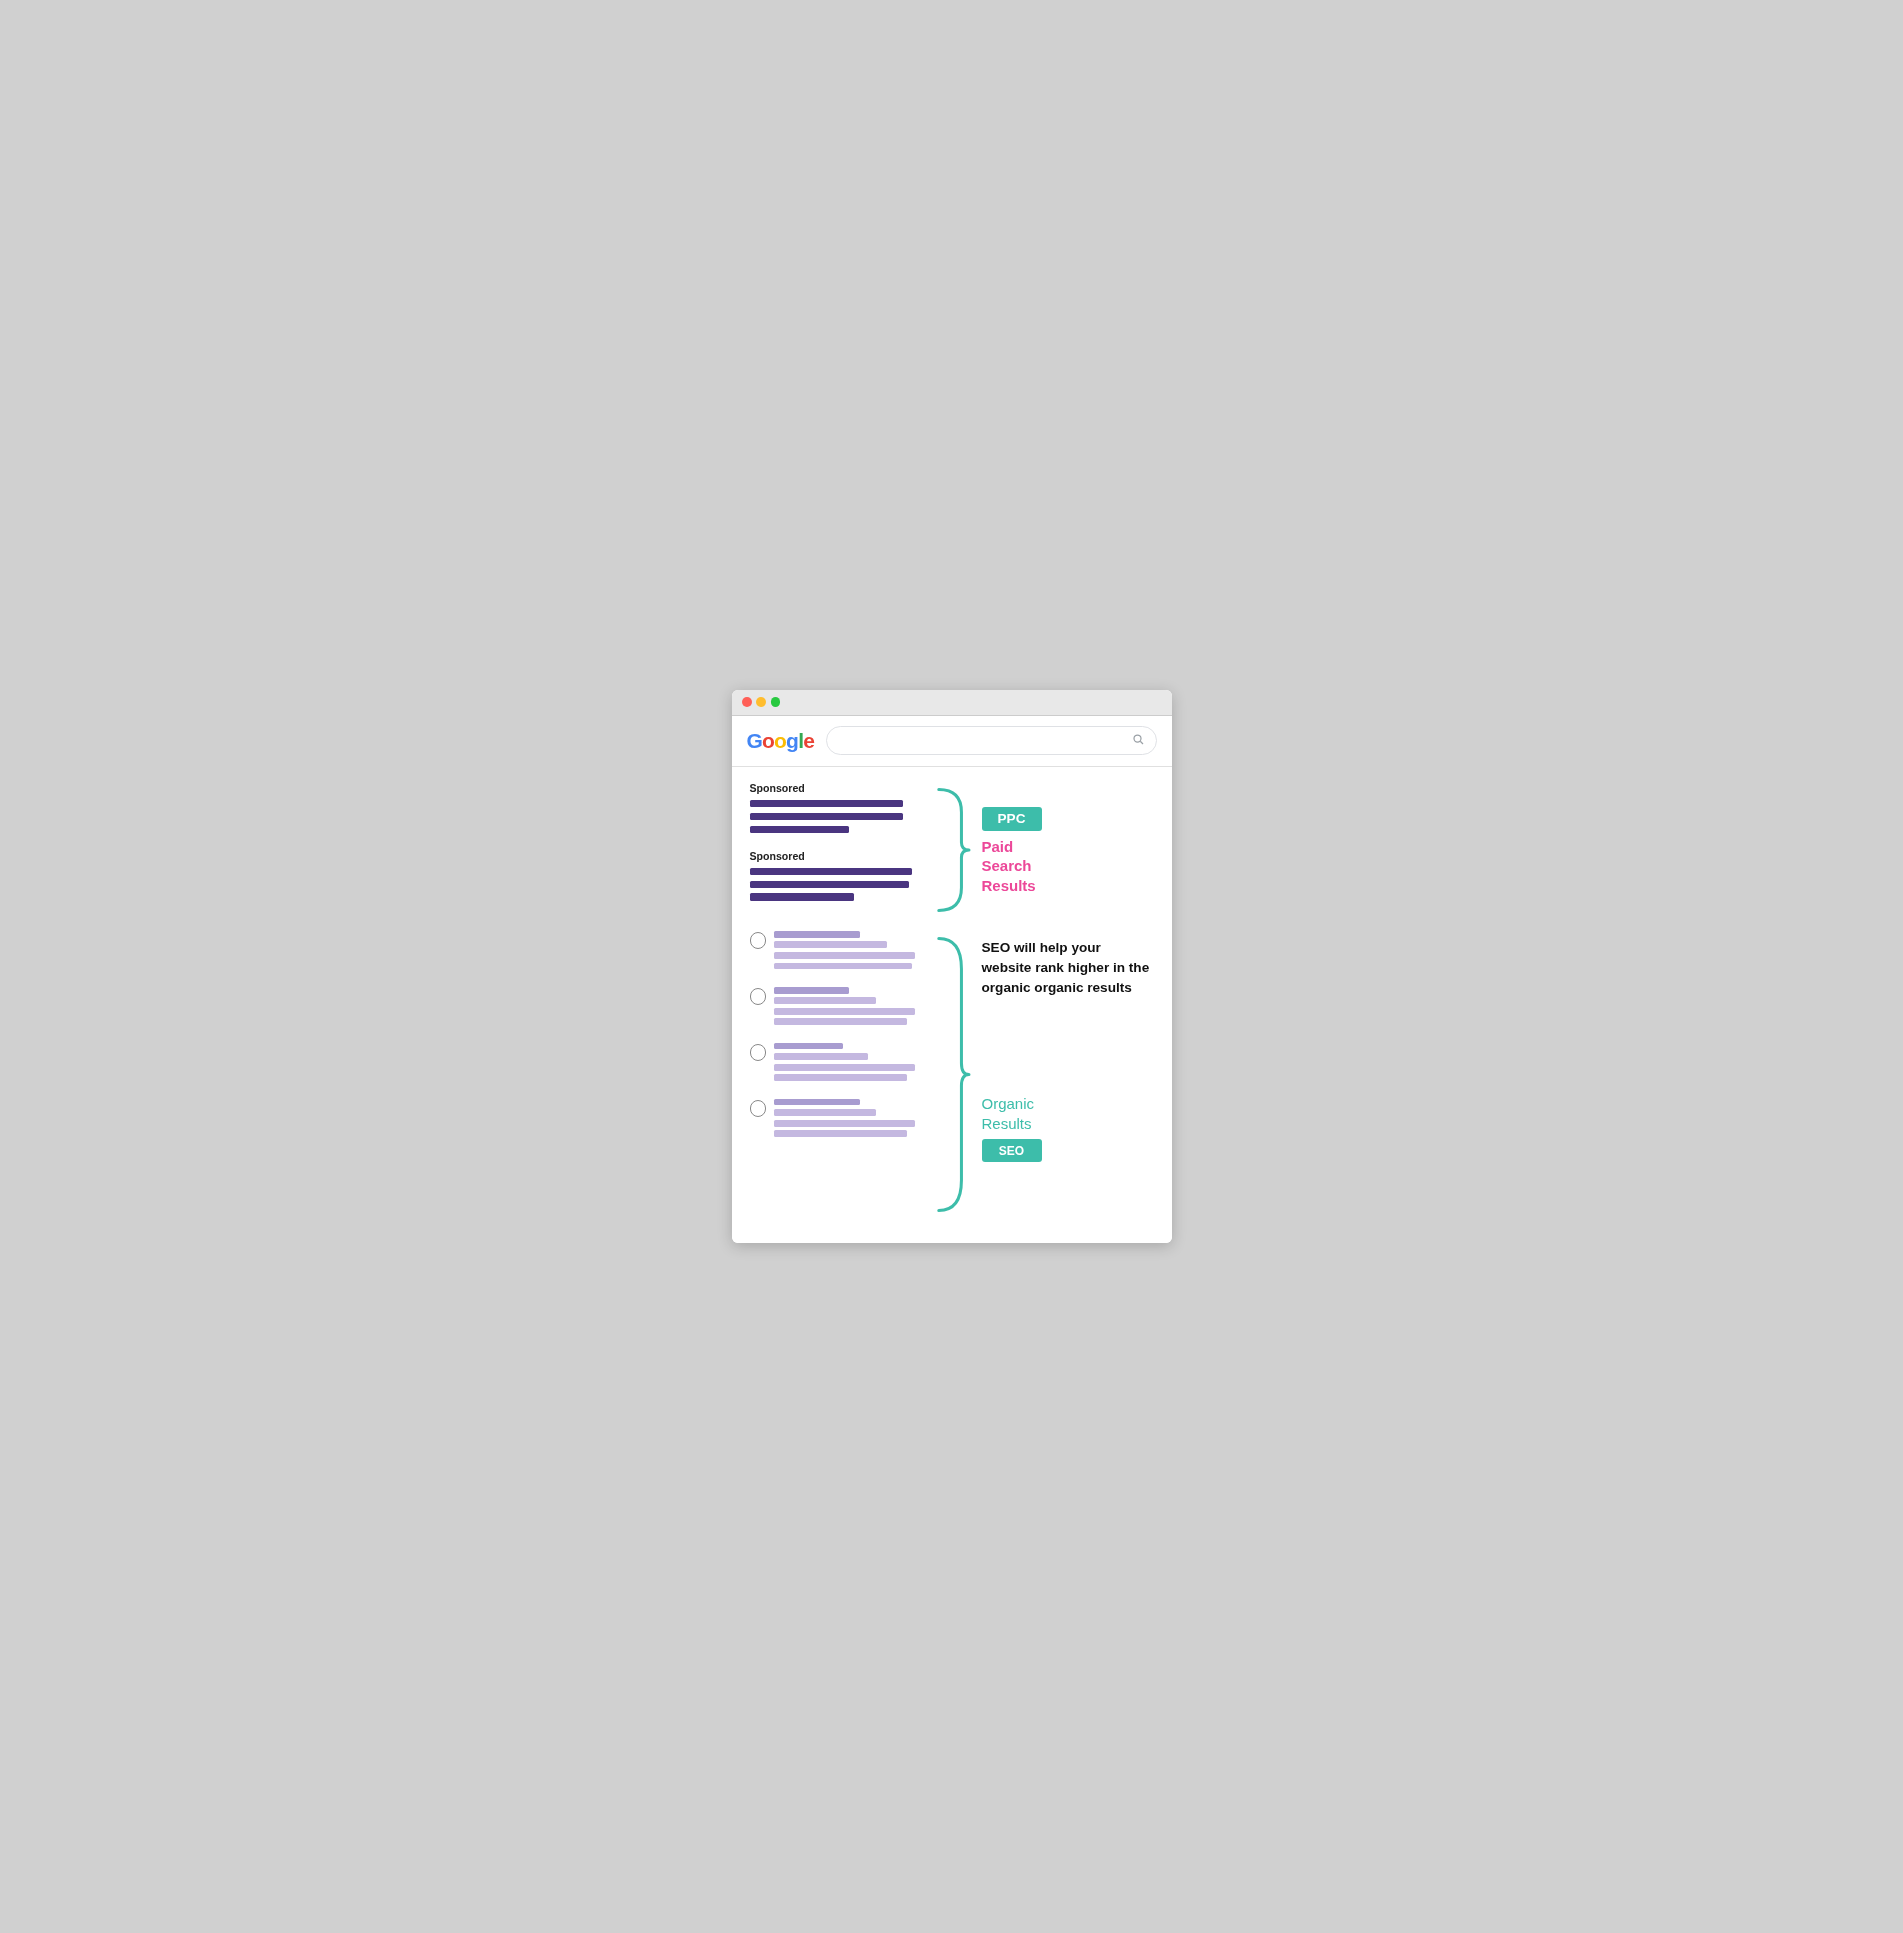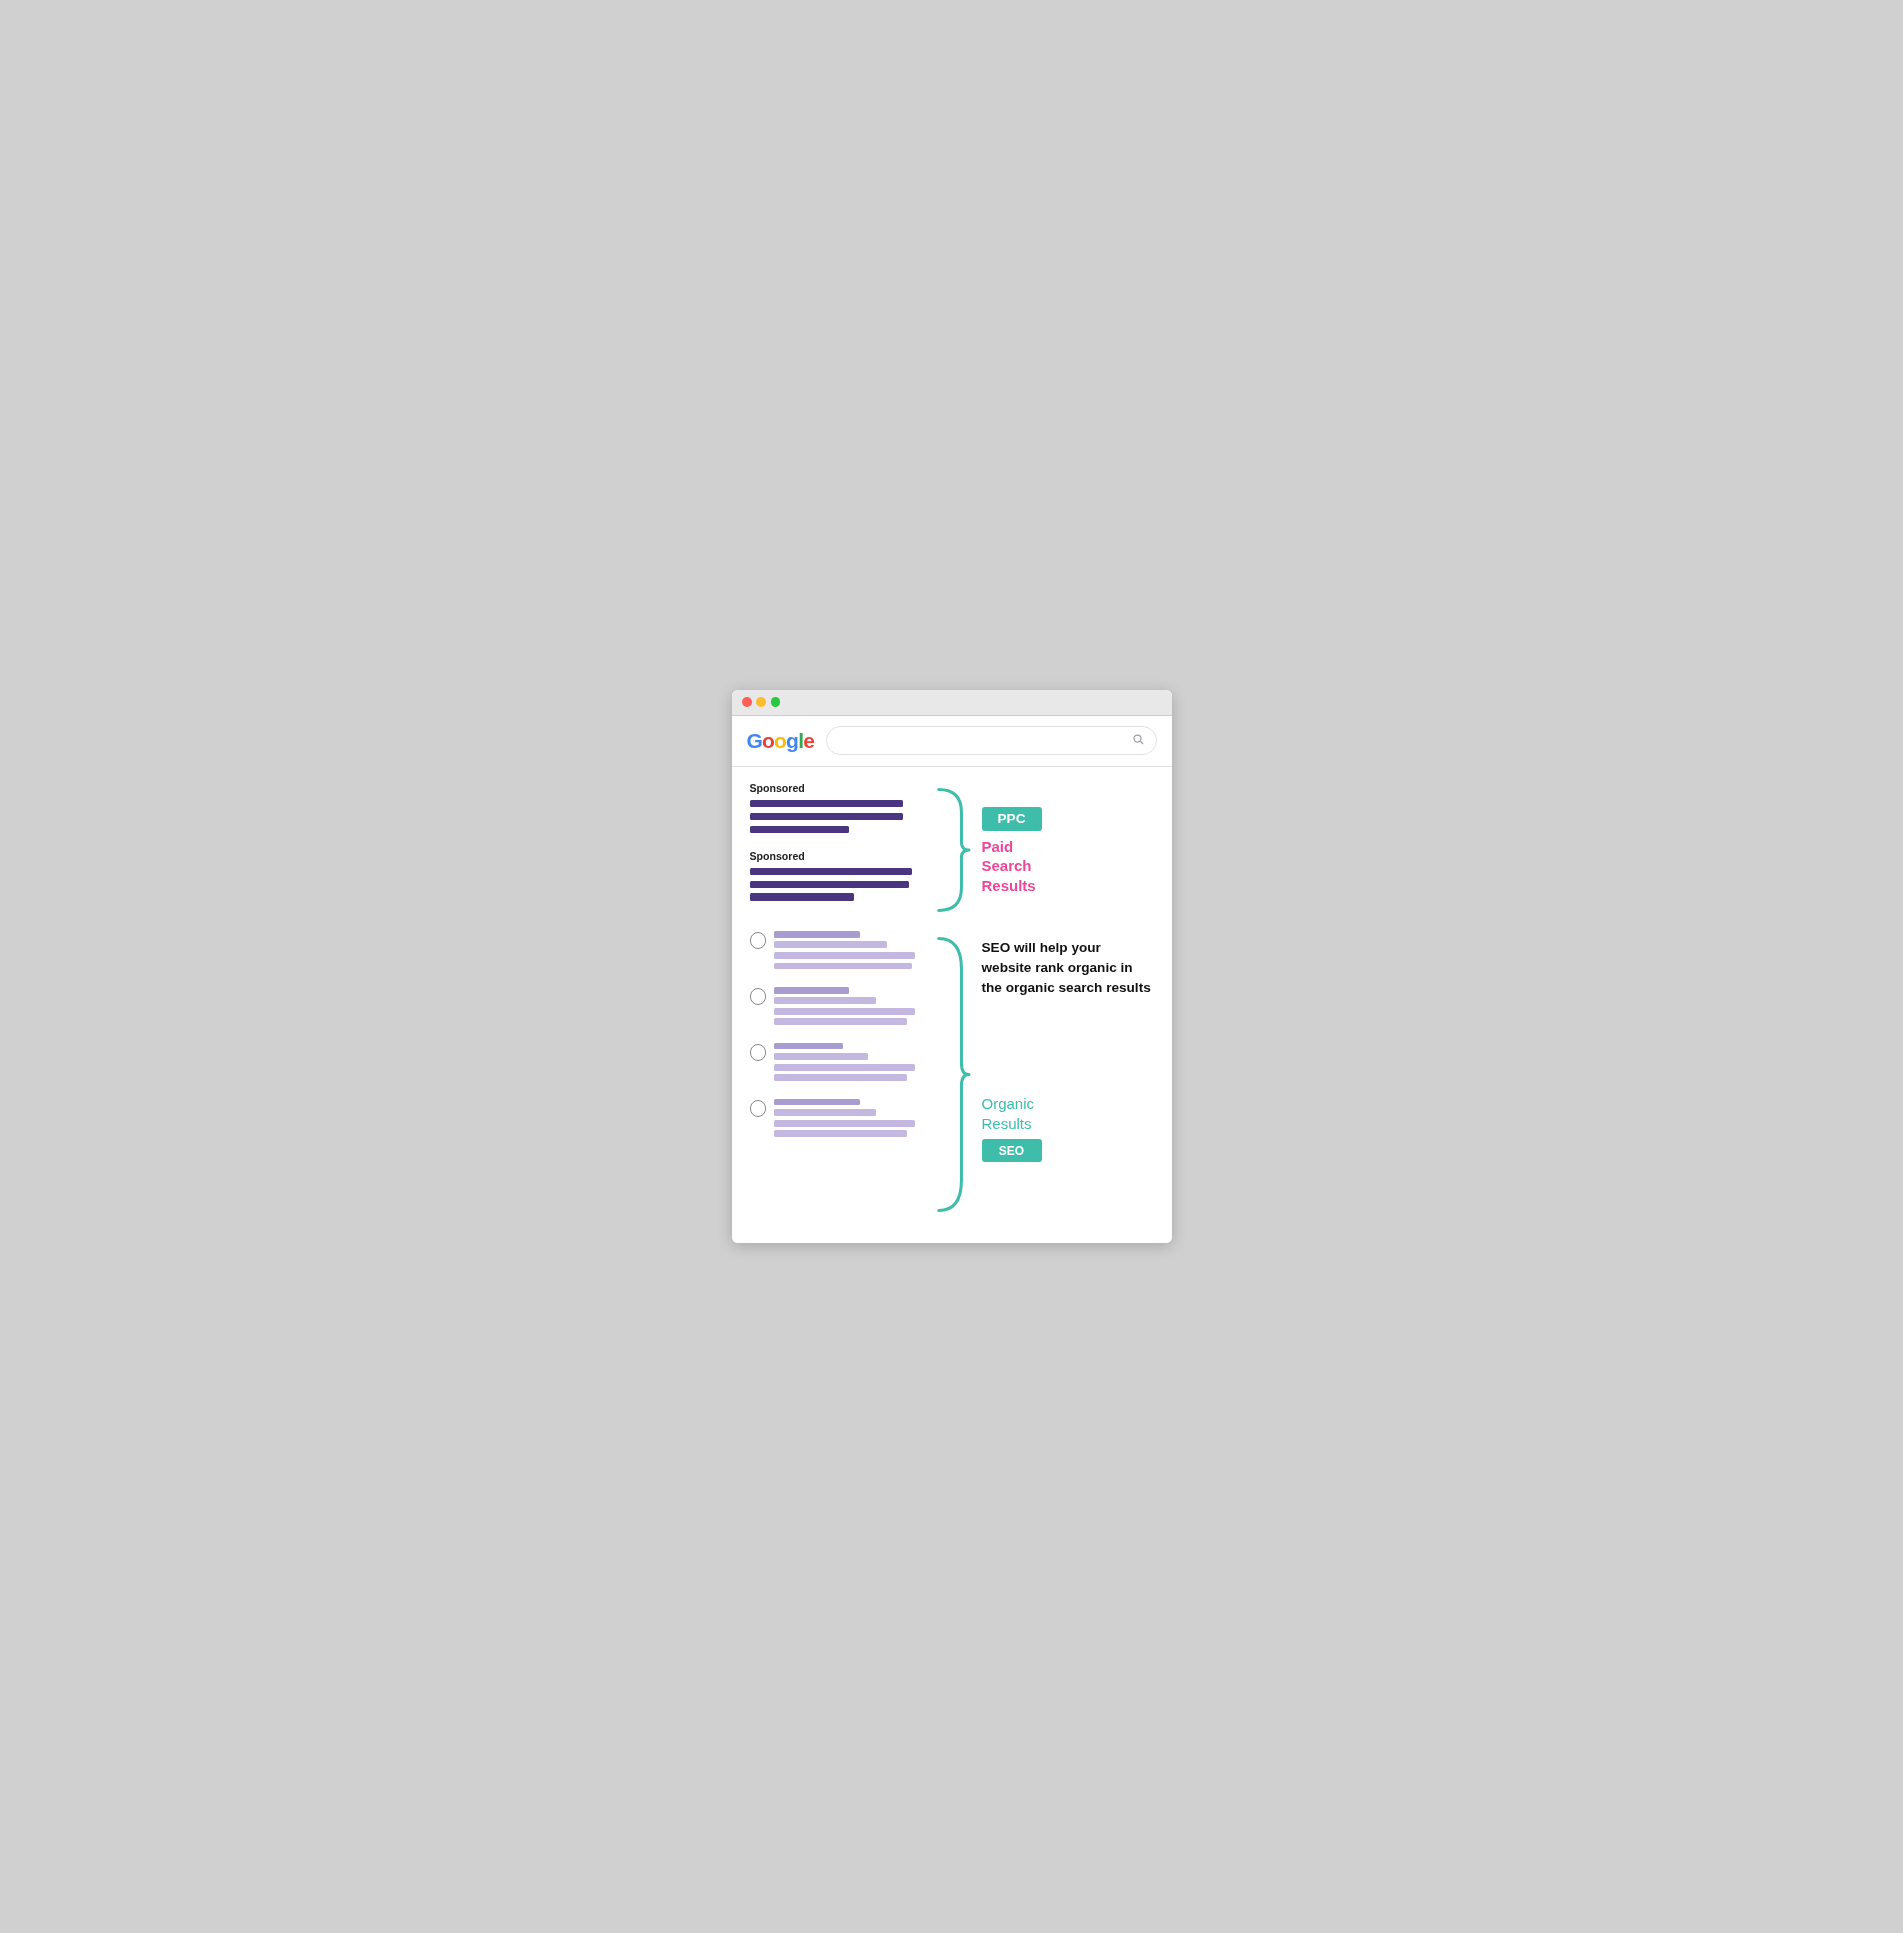--- a/index.html
+++ b/index.html
@@ -355,21 +355,21 @@
 
         </div>
 
         <div class="organic-bracket">
           <svg width="42" height="287" viewBox="0 0 55 380" fill="none">
             <path d="M 10,10 Q 40,10 40,50 L 40,175 Q 40,190 50,190 Q 40,190 40,205 L 40,330 Q 40,370 10,370" stroke="#3dbdaa" stroke-width="4" fill="none" stroke-linecap="round" stroke-linejoin="round"></path>
           </svg>
         </div>
 
         <div class="organic-right">
-          <div class="seo-description">SEO will help your website rank organic in the organic search results</div>
+          <div class="seo-description">SEO will help your website rank higher in the organic organic results</div>
           <div style="margin-top: 91px;">
             <div class="organic-label">Organic<br>Results</div>
             <div class="seo-badge">SEO</div>
           </div>
         </div>
       </div>
 
     </div>
   </div>
 </div>

